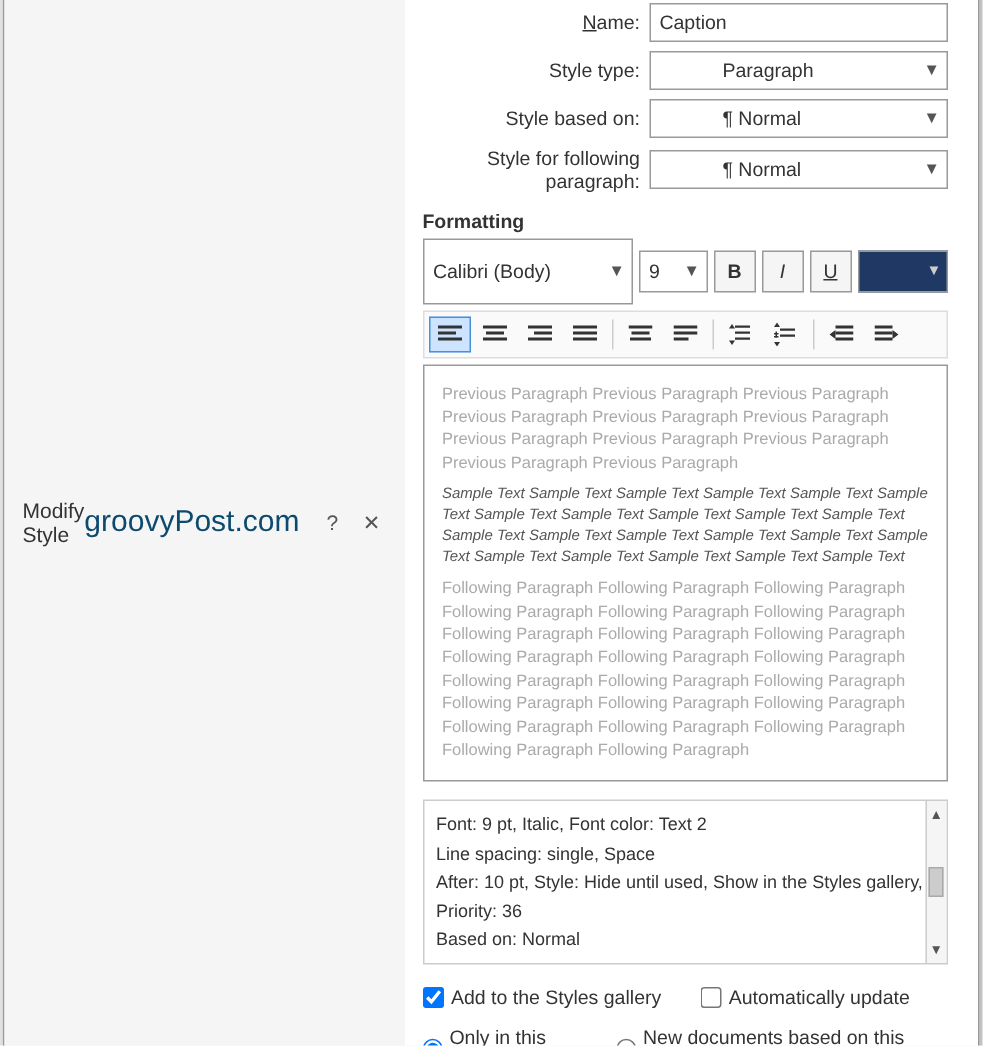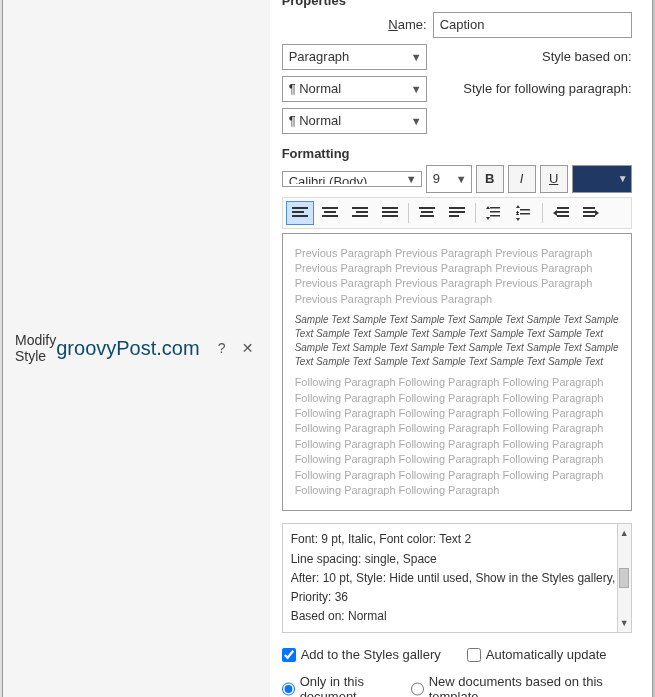--- a/index.html
+++ b/index.html
@@ -11,25 +11,25 @@
     .title-bar-brand { font-size: 20px; color: #0c4a6e; font-weight: 400; }
     .title-bar-icons { display: flex; gap: 6px; }
     .title-icon { width: 20px; height: 20px; display: flex; align-items: center; justify-content: center; cursor: pointer; font-size: 14px; color: #555; }
     .dialog-body { padding: 10px 12px; flex: 1; display: flex; flex-direction: column; gap: 8px; }
     .section-label { font-size: 13px; font-weight: 600; color: #333; margin-bottom: 4px; }
     .properties-grid { display: grid; grid-template-columns: 145px 1fr; gap: 6px 6px; align-items: center; }
     .prop-label { font-size: 13px; color: #333; text-align: right; }
     .prop-label span { text-decoration: underline; }
     .prop-value { font-size: 13px; color: #333; border: 1px solid #999; padding: 3px 6px; background: #fff; height: 26px; display: flex; align-items: center; }
     .select-wrapper { position: relative; display: flex; align-items: center; border: 1px solid #999; background: #fff; height: 26px; }
-    .select-wrapper select { border: none; outline: none; background: transparent; font-size: 13px; padding: 2px 24px 2px 6px; width: 100%; appearance: none; -webkit-appearance: none; color: #333; cursor: pointer; height: 100%; }
+    .select-wrapper select { border: none; outline: none; background: transparent; font-size: 13px; padding: 2px 24px 2px 6px; width: 100%; appearance: none; -webkit-appearance: none; color: #333; cursor: pointer; height: 100%; margin-left: 42px; }
     .select-arrow { position: absolute; right: 4px; top: 50%; transform: translateY(-50%); pointer-events: none; color: #555; font-size: 11px; }
     .formatting-label { font-size: 13px; font-weight: 600; color: #333; margin-top: 4px; }
     .formatting-row { display: flex; align-items: center; gap: 4px; margin-top: 4px; flex-wrap: nowrap; }
-    .font-select-wrapper { position: relative; display: flex; border: 1px solid #999; background: #fff; height: 16px; width: 140px; }
+    .font-select-wrapper { position: relative; display: flex; align-items: center; border: 1px solid #999; background: #fff; height: 44px; width: 140px; }
     .font-select-wrapper select { border: none; outline: none; background: transparent; font-size: 13px; padding: 2px 20px 2px 6px; width: 100%; appearance: none; -webkit-appearance: none; color: #333; cursor: pointer; }
     .size-select-wrapper { position: relative; display: flex; align-items: center; border: 1px solid #999; background: #fff; height: 28px; width: 46px; }
     .size-select-wrapper select { border: none; outline: none; background: transparent; font-size: 13px; padding: 2px 16px 2px 6px; width: 100%; appearance: none; -webkit-appearance: none; color: #333; cursor: pointer; }
     .fmt-btn { width: 28px; height: 28px; border: 1px solid #999; background: #f5f5f5; cursor: pointer; display: flex; align-items: center; justify-content: center; font-size: 13px; color: #333; }
     .fmt-btn.bold { font-weight: bold; }
     .fmt-btn.italic { font-style: italic; }
     .fmt-btn.underline { text-decoration: underline; }
     .color-btn { width: 60px; height: 28px; border: 1px solid #999; background: #1f3864; cursor: pointer; display: flex; align-items: center; justify-content: flex-end; padding-right: 3px; }
     .color-arrow { color: #ccc; font-size: 10px; }
     .align-row { display: flex; align-items: center; gap: 2px; margin-top: 4px; border: 1px solid #ddd; padding: 3px; background: #fafafa; flex-wrap: nowrap; }
@@ -78,20 +78,21 @@
 
     <div>
       <div class="section-label">Properties</div>
       <div class="properties-grid">
 
         <div class="prop-label">
           <span>N</span>ame:
         </div>
         <div class="prop-value">Caption</div>
 
+        <div class="prop-label">Style type:</div>
         <div class="select-wrapper">
           <select>
             <option>Paragraph</option>
           </select>
           <span class="select-arrow">▼</span>
         </div>
 
         <div class="prop-label">Style based on:</div>
         <div class="select-wrapper">
           <select>

